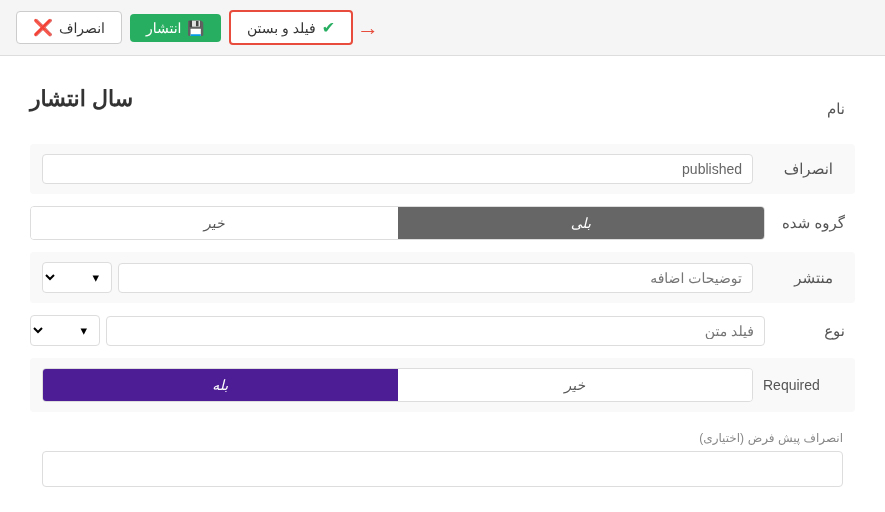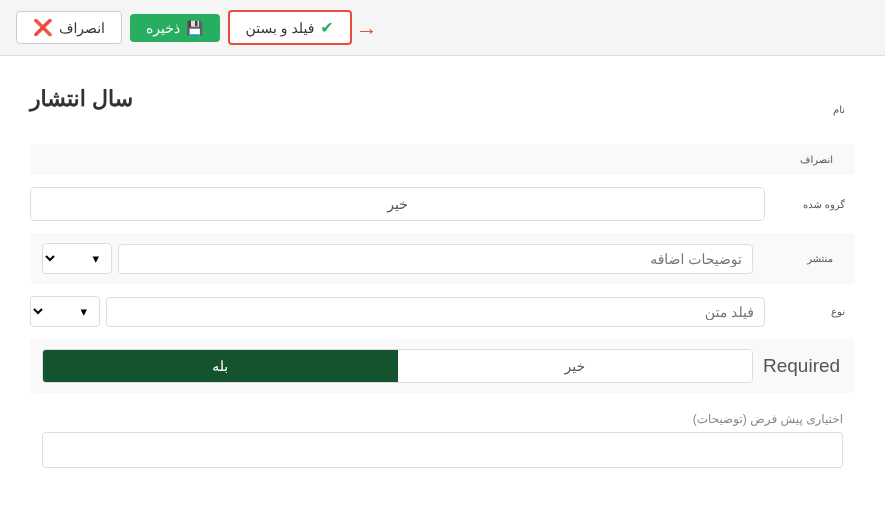--- a/index.html
+++ b/index.html
@@ -89,21 +89,21 @@
     .form-row.shaded {
       background: #f9f9f9;
       border-radius: 4px;
       padding: 10px 12px;
       margin-bottom: 2px;
     }
     .form-label {
       min-width: 90px;
       text-align: right;
       color: #555;
-      font-size: 10px;
+      font-size: 15px;
       padding-right: 10px;
       flex-shrink: 0;
     }
     .form-input {
       flex: 1;
       text-align: right;
       direction: ltr;
       padding: 6px 10px;
       border: 1px solid #ddd;
       border-radius: 4px;
@@ -121,27 +121,28 @@
     }
     .toggle-btn {
       flex: 1;
       padding: 8px 0;
       text-align: center;
       cursor: pointer;
       font-size: 14px;
       border: none;
       background: #fff;
       color: #555;
+      font-style: italic;
     }
     .toggle-btn.active-yes {
       background: #666;
       color: #fff;
     }
     .toggle-btn.active-no-green {
-      background: #14532d;
+      background: #4c1d95;
       color: #fff;
     }
     .row-with-select {
       display: flex;
       align-items: center;
       flex: 1;
       gap: 6px;
     }
     .select-type {
       padding: 6px 8px;
@@ -162,21 +163,21 @@
       font-size: 14px;
       color: #999;
       background: #fff;
     }
     .required-label {
       text-align: left;
       direction: ltr;
       min-width: 90px;
       padding-left: 10px;
       flex-shrink: 0;
-      font-size: 19px;
+      font-size: 14px;
       color: #555;
     }
     .default-values-section {
       margin-top: 8px;
       padding: 10px 12px;
       background: #fff;
     }
     .default-label {
       text-align: right;
       font-size: 13px;
@@ -201,45 +202,47 @@
 <body>
 
 <div class="top-bar">
   <span class="arrow-indicator">→</span>
   <button class="btn-save-close">
     <span class="check-icon">✔</span>
     <span>فیلد و بستن</span>
   </button>
   <button class="btn-save">
     <span>💾</span>
-    <span>ذخیره</span>
+    <span>انتشار</span>
   </button>
   <button class="btn-cancel">
     <span>انصراف</span>
     <span class="x-icon">❌</span>
   </button>
 </div>
 
 <div class="content">
 
   <div class="form-row">
     <div class="form-label">نام</div>
     <div style="flex:1; display:flex; align-items:center; justify-content:flex-end;">
       <span class="page-title">سال انتشار</span>
     </div>
   </div>
 
   <div class="form-row shaded">
     <div class="form-label">انصراف</div>
+    <input class="form-input" type="text" value="published" style="">
   </div>
 
   <div class="form-row">
     <div class="form-label">گروه شده</div>
     <div class="toggle-group">
       <button class="toggle-btn">خیر</button>
+      <button class="toggle-btn active-yes">بلی</button>
     </div>
   </div>
 
   <div class="form-row shaded">
     <div class="form-label">منتشر</div>
     <div class="row-with-select">
       <input class="text-input-full" type="text" placeholder="توضیحات اضافه" style="">
       <select class="select-type">
         <option>▾</option>
       </select>
@@ -259,18 +262,18 @@
   <div class="form-row shaded">
     <div class="required-label">Required</div>
     <div class="toggle-group">
       <button class="toggle-btn active-no-green">بله</button>
       <button class="toggle-btn">خیر</button>
     </div>
   </div>
 
   <div class="default-values-section">
     <div class="default-label">
-      <span>اختیاری پیش فرض</span>
-      <span>(توضیحات)</span>
+      <span>انصراف پیش فرض</span>
+      <span>(اختیاری)</span>
     </div>
     <input class="default-input" type="text" style="">
   </div>
 </div>
 
 </body></html>

